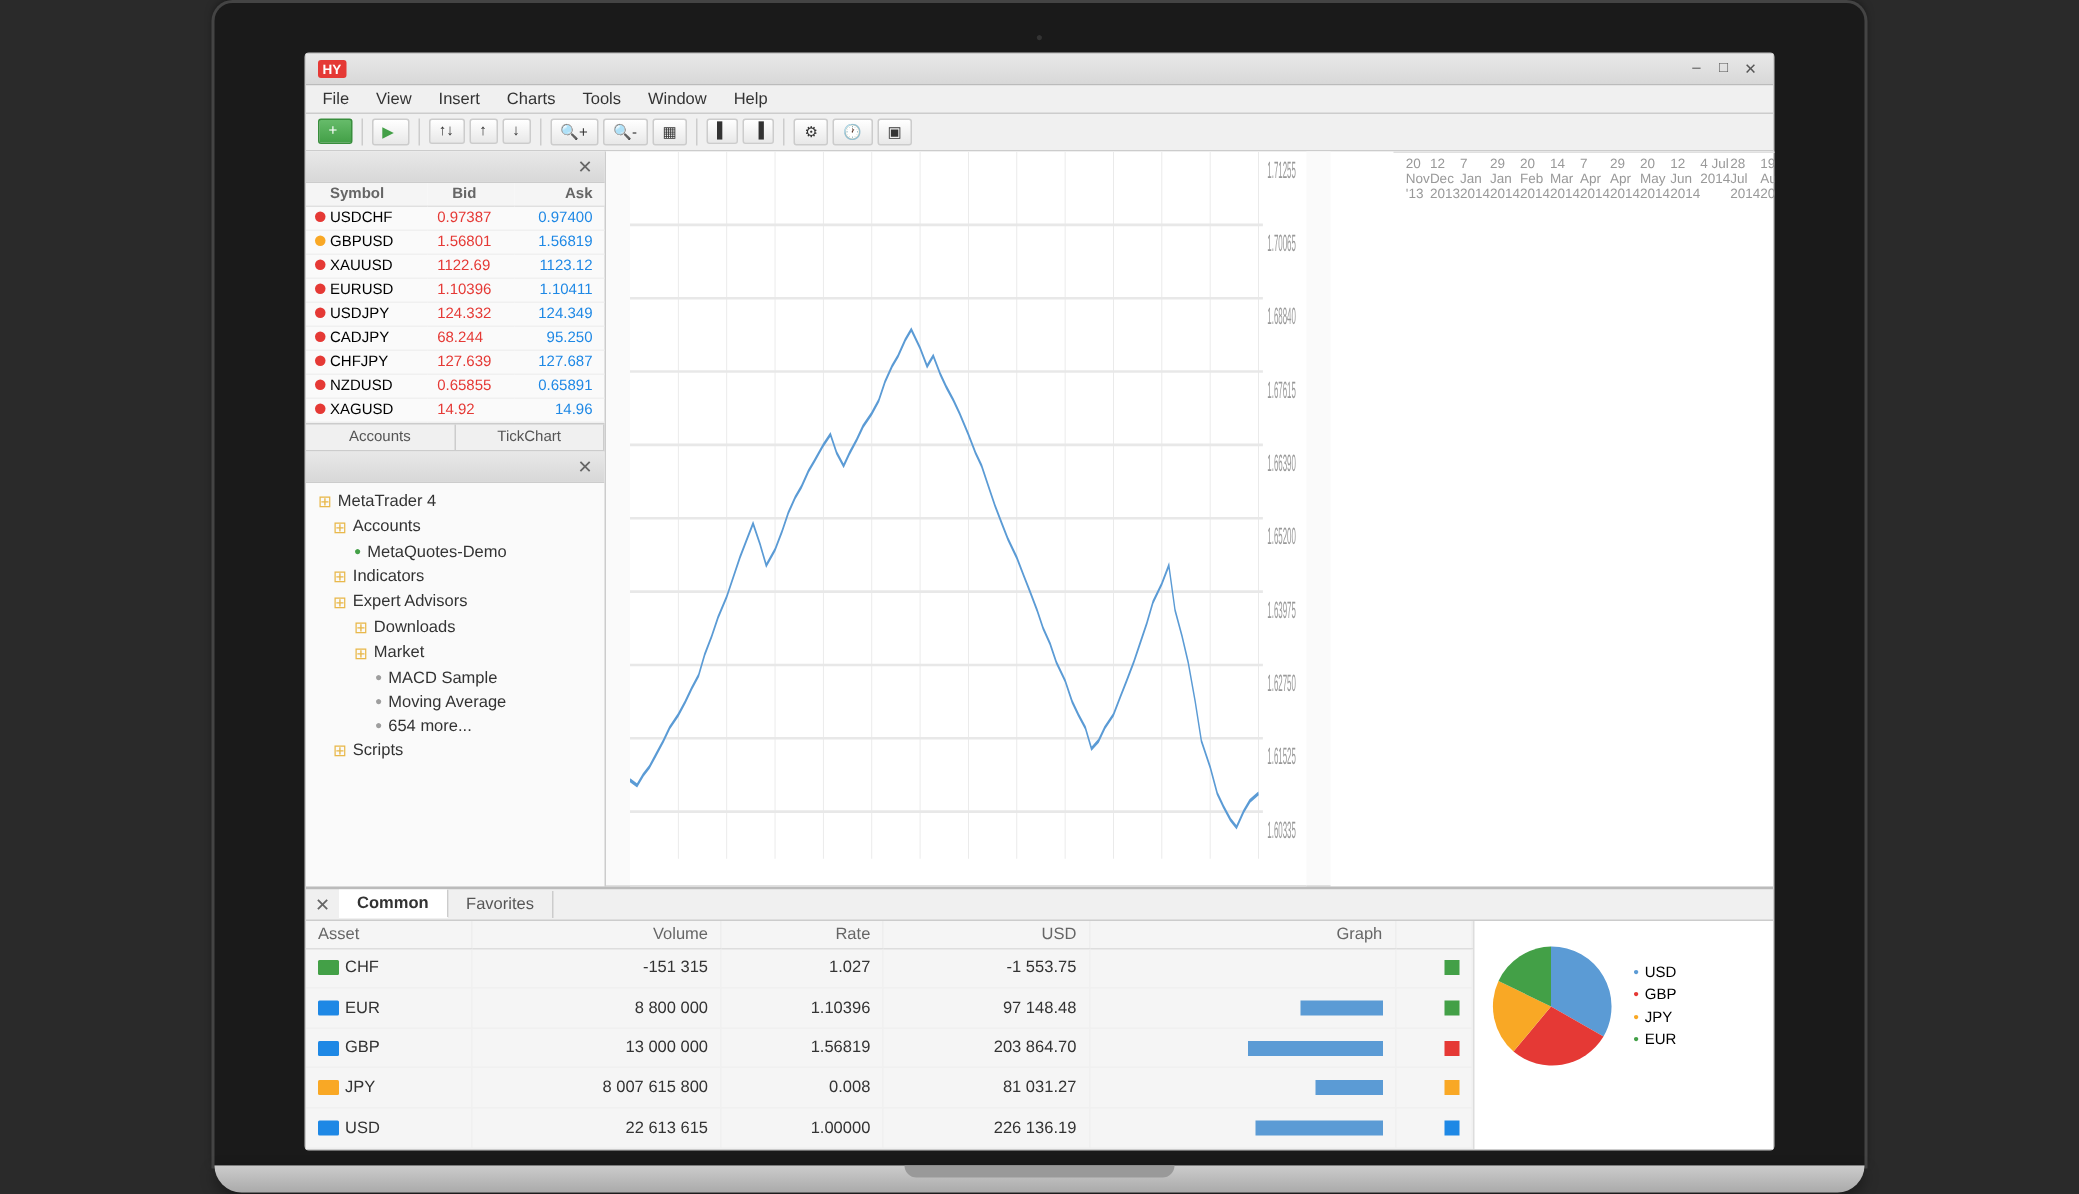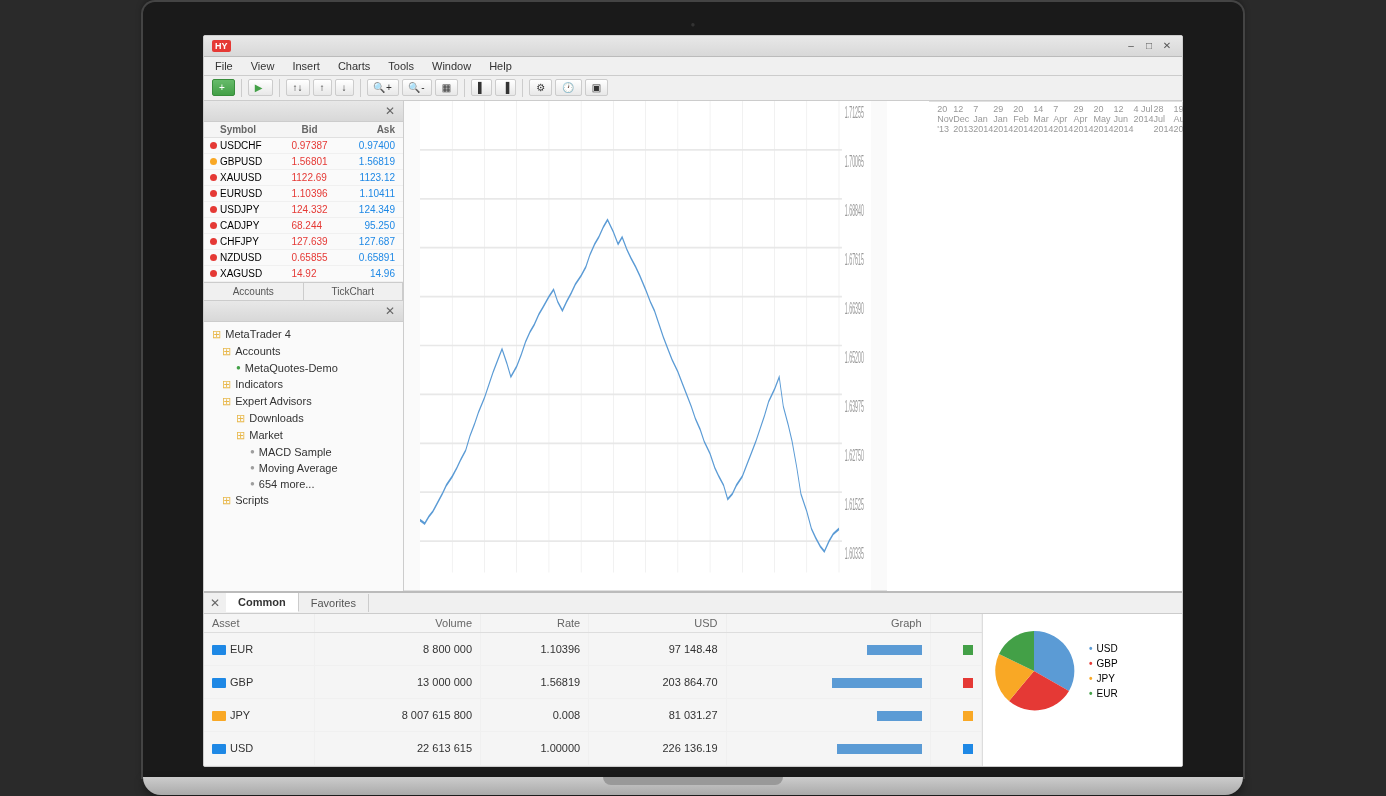--- a/index.html
+++ b/index.html
@@ -758,20 +758,34 @@
                 <tr>
                   <th>Asset</th>
                   <th>Volume</th>
                   <th>Rate</th>
                   <th>USD</th>
                   <th>Graph</th>
                   <th></th>
                 </tr>
               </thead>
               <tbody id="bottom-table-body">
+              <tr>
+    <td>
+      <span style="display:inline-block;width:14px;height:10px;background:#43a047;border-radius:1px;margin-right:4px;vertical-align:middle;"></span>CHF
+    </td>
+    <td>-151 315</td>
+    <td>1.027</td>
+    <td>-1 553.75</td>
+    <td>
+      
+    </td>
+    <td>
+      <span style="display:inline-block;width:10px;height:10px;background:#43a047;vertical-align:middle;"></span>
+    </td>
+  </tr>
                   <tr>
     <td>
       <span style="display:inline-block;width:14px;height:10px;background:#1e88e5;border-radius:1px;margin-right:4px;vertical-align:middle;"></span>EUR
     </td>
     <td>8 800 000</td>
     <td>1.10396</td>
     <td>97 148.48</td>
     <td>
       <span style="display:inline-block;width:55px;height:10px;background:#5b9bd5;vertical-align:middle;"></span>
     </td>

